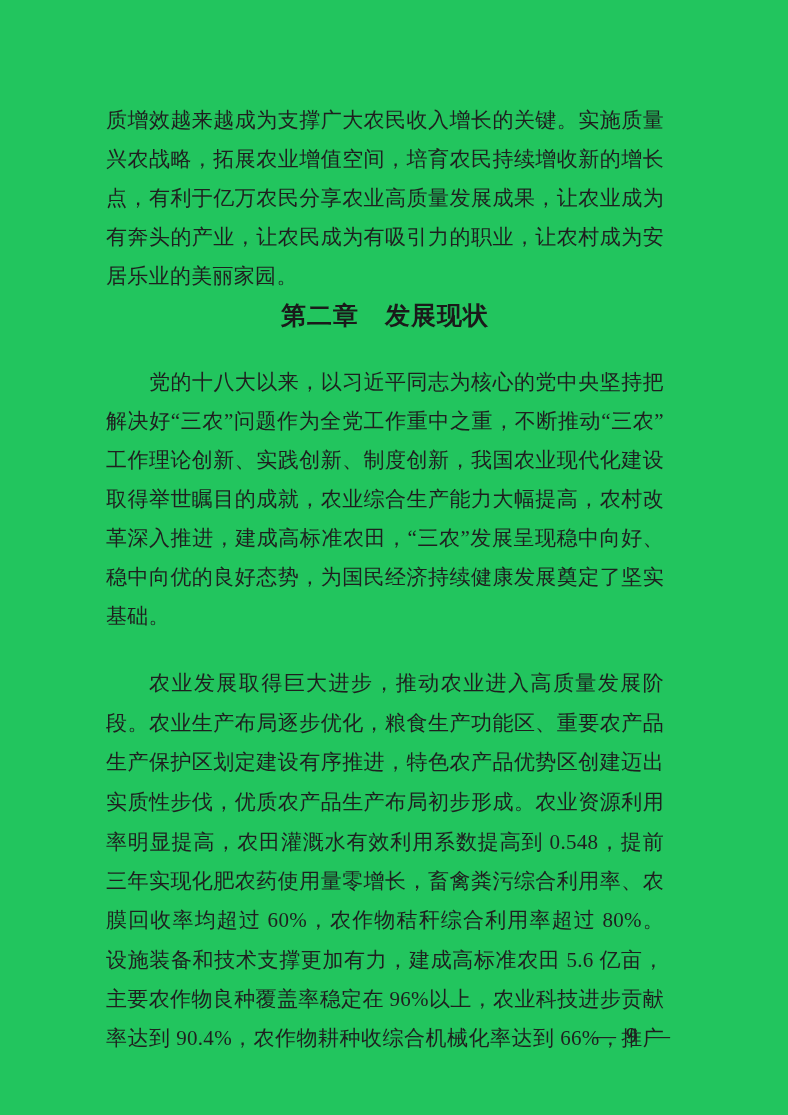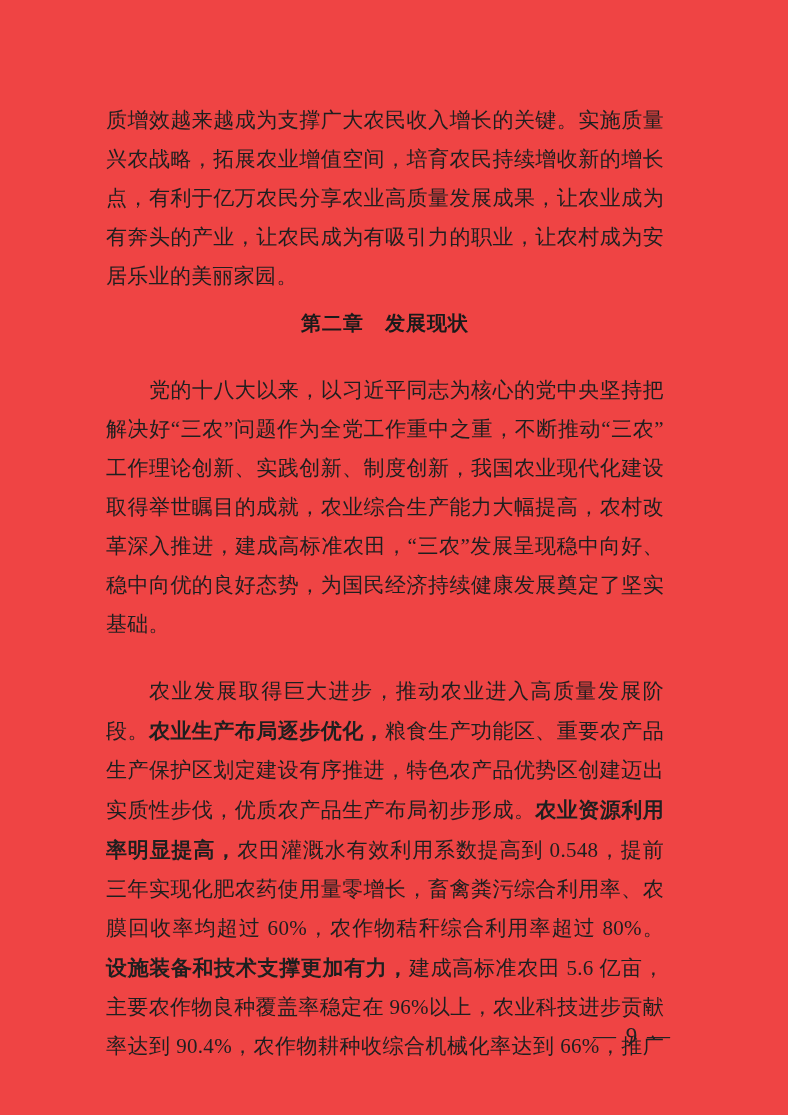--- a/index.html
+++ b/index.html
@@ -6,21 +6,21 @@
   body {
     width: 788px; height: 1115px;
     background: #ffffff;
     position: relative;
     overflow: hidden;
     font-family: "Liberation Serif", "DejaVu Serif", serif;
     color: #1f1f1f;
   }
   .page {
     position: absolute; inset: 0;
-    background: #ef4444;
+    background: #22c55e;
   }
   .textblock {
     position: absolute;
     left: 106px; top: 101px;
     width: 558px;
   }
   .line {
     font-size: 21px;
     line-height: 39px;
     text-align: justify;
@@ -28,30 +28,30 @@
     text-justify: inter-character;
     letter-spacing: 0.3px;
   }
   .line.flush {
     text-align: left;
     text-align-last: left;
   }
   .line.indent { text-indent: 43px; margin-top: 28px; }
   .line b {
     font-family: "Liberation Sans", "DejaVu Sans", sans-serif;
-    font-weight: 700;
+    font-weight: 400;
   }
   .chapter-heading {
     font-family: "Liberation Sans", "DejaVu Sans", sans-serif;
     font-weight: 700;
-    font-size: 20px;
+    font-size: 25px;
     line-height: 39px;
     text-align: center;
     letter-spacing: 1px;
-    margin: 8px 0 8px 0;
+    margin: 0 0 8px 0;
     color: #1a1a1a;
   }
   .para { margin: 0; }
   .page-number {
     position: absolute;
     top: 1022px;
     right: 116px;
     font-size: 23px;
     line-height: 28px;
     letter-spacing: 2px;

